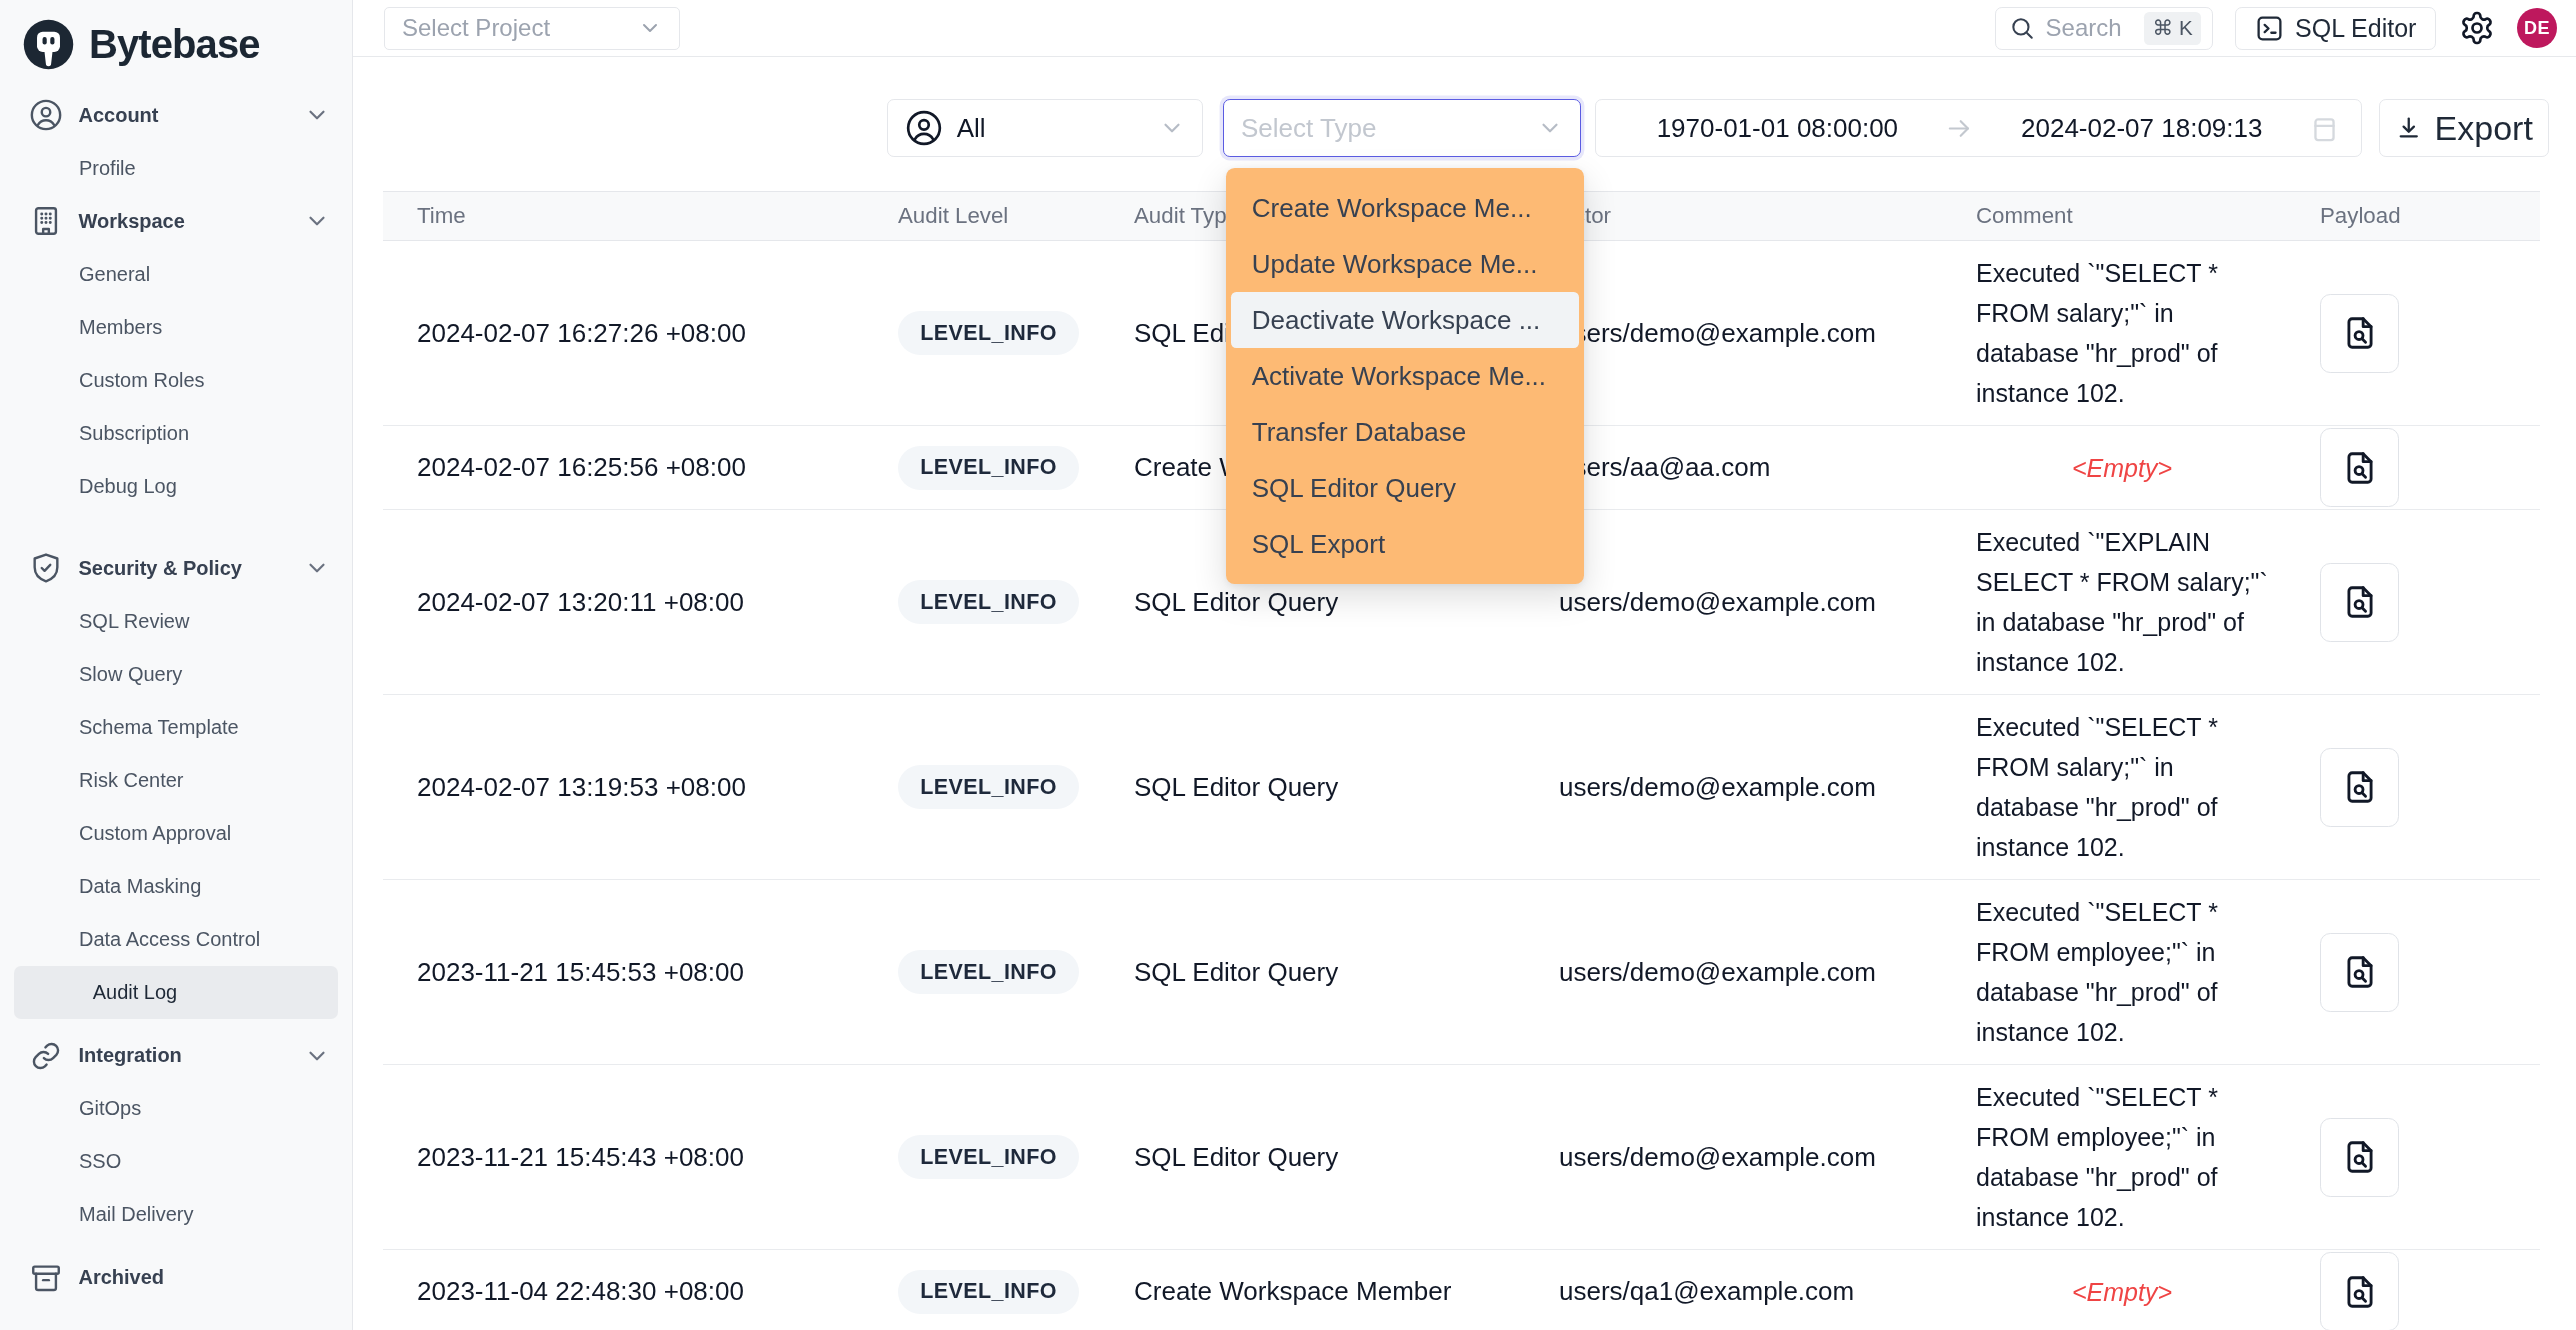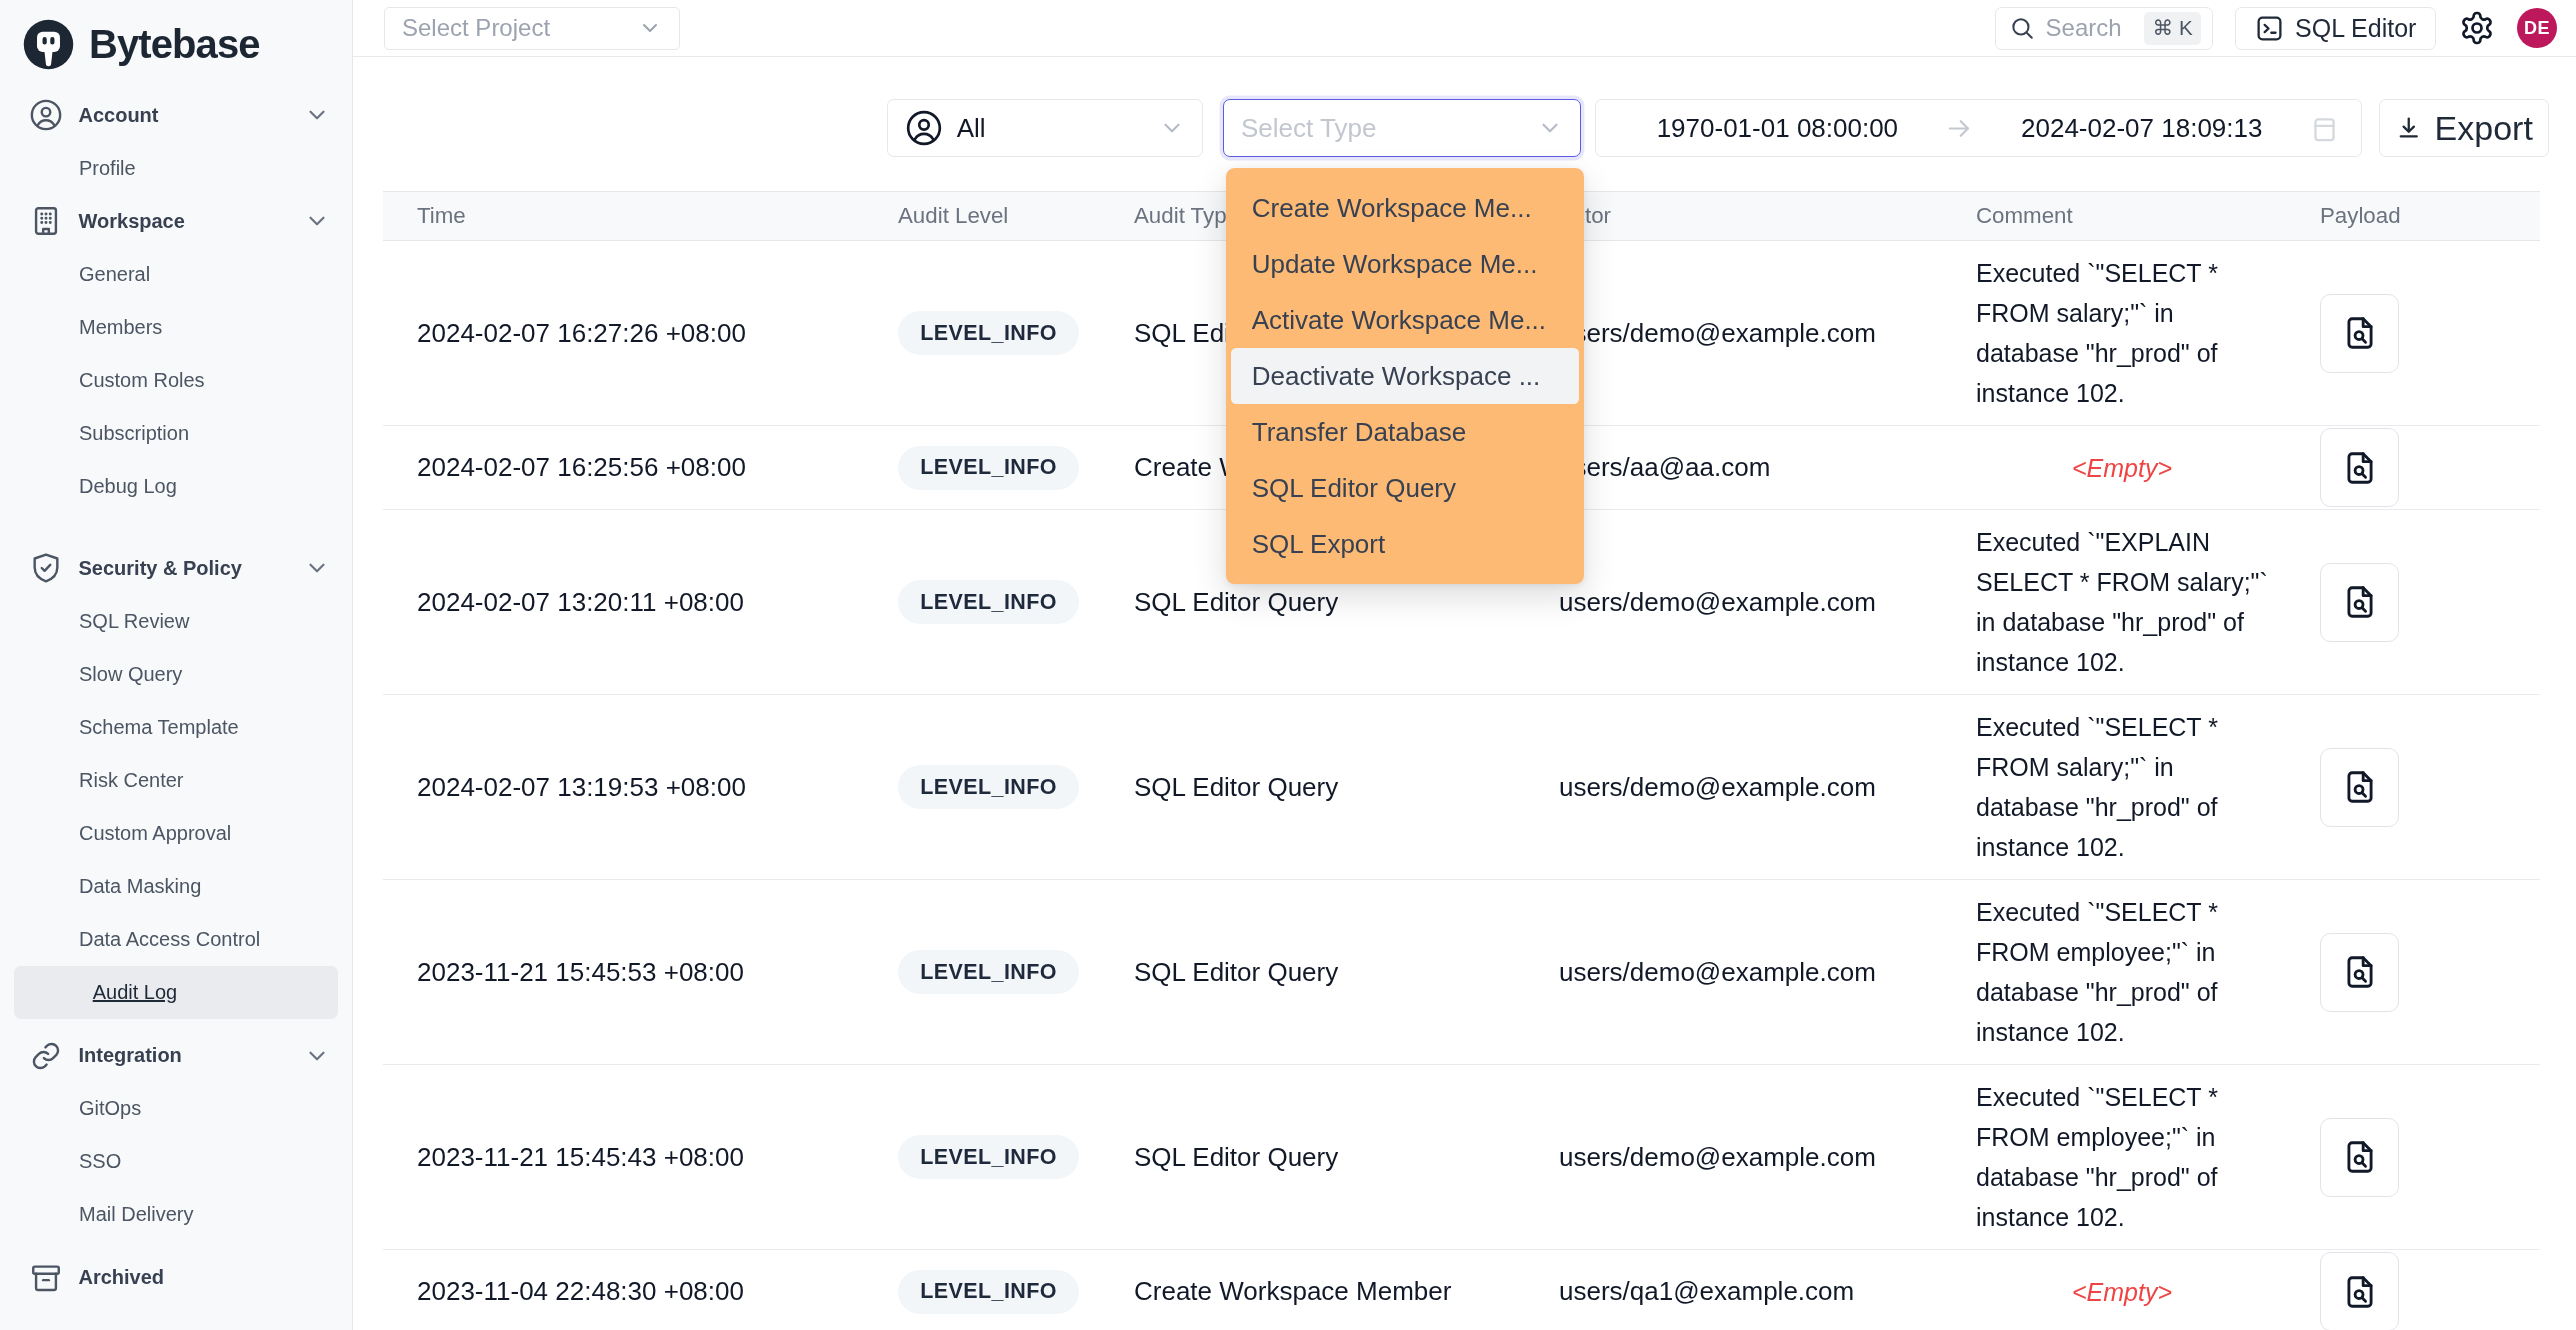--- a/index.html
+++ b/index.html
@@ -11,21 +11,21 @@
   .sidebar { position:absolute; left:0; top:0; width:353px; height:100%; background:#f8f9fa; border-right:0.9px solid #e5e7eb; }
   .logo { display:flex; align-items:center; gap:13.7px; padding:15.5px 19px 8.6px 22.3px; height:82px; }
   .logo-mark { width:53px; height:53px; flex:0 0 auto; }
   .logo-text { font-size:40px; font-weight:800; color:#1c2733; letter-spacing:-0.9px; }
   .nav { padding-top:6.9px; }
   .nav-item { display:flex; align-items:center; height:53px; padding:0 22.3px 0 29px; color:#374151; font-size:20px; position:relative; }
   .nav-item .ic { width:34px; height:34px; margin-right:15.5px; color:#4b5563; flex:0 0 auto; }
   .nav-item.section { font-weight:600; }
   .nav-item.child { padding-left:79px; color:#4b5563; font-weight:400; }
   .nav-item .chev { margin-left:auto; width:26px; height:26px; color:#6b7280; }
-  .nav-item.selected { background:#e9ebee; border-radius:7px; margin:0 13.7px; color:#1f2937;text-decoration:underline; }
+  .nav-item.selected { background:#e9ebee; border-radius:7px; margin:0 13.7px; color:#1f2937; }
   .gap-lg { margin-top:29px; }
   .gap-sm { margin-top:10.3px; }
 
   
   .topbar { position:absolute; left:353px; right:0; top:0; height:57px; background:#fff; border-bottom:0.9px solid #e7e9ec; }
   .select-project { position:absolute; left:31px; top:6.9px; width:296px; height:43px; border:0.9px solid #e5e7eb; border-radius:5px; background:#fff;
     display:flex; align-items:center; padding:0 17px; color:#9ca3af; font-size:24px; }
   .select-project .chev { margin-left:auto; width:24px; height:24px; color:#9ca3af; }
   .topbar-right { position:absolute; right:19px; top:6.9px; height:43px; display:flex; align-items:center; gap:22.3px; }
   .search-box { width:218px; height:43px; border:0.9px solid #e5e7eb; border-radius:6.9px; display:flex; align-items:center; padding:0 10.3px 0 13.7px; gap:10.3px; background:#fff; }
@@ -489,22 +489,22 @@
               </button>
             </td>
         </tr>
 
       </tbody>
     </table>
 
     <div class="type-menu">
       <div class="mi">Create Workspace Me...</div>
       <div class="mi">Update Workspace Me...</div>
+      <div class="mi hl">Deactivate Workspace ...</div>
       <div class="mi">Activate Workspace Me...</div>
-      <div class="mi hl">Deactivate Workspace ...</div>
       <div class="mi">Transfer Database</div>
       <div class="mi">SQL Editor Query</div>
       <div class="mi">SQL Export</div>
     </div>
 
   </main>
 </div>
 
 
 </body></html>

